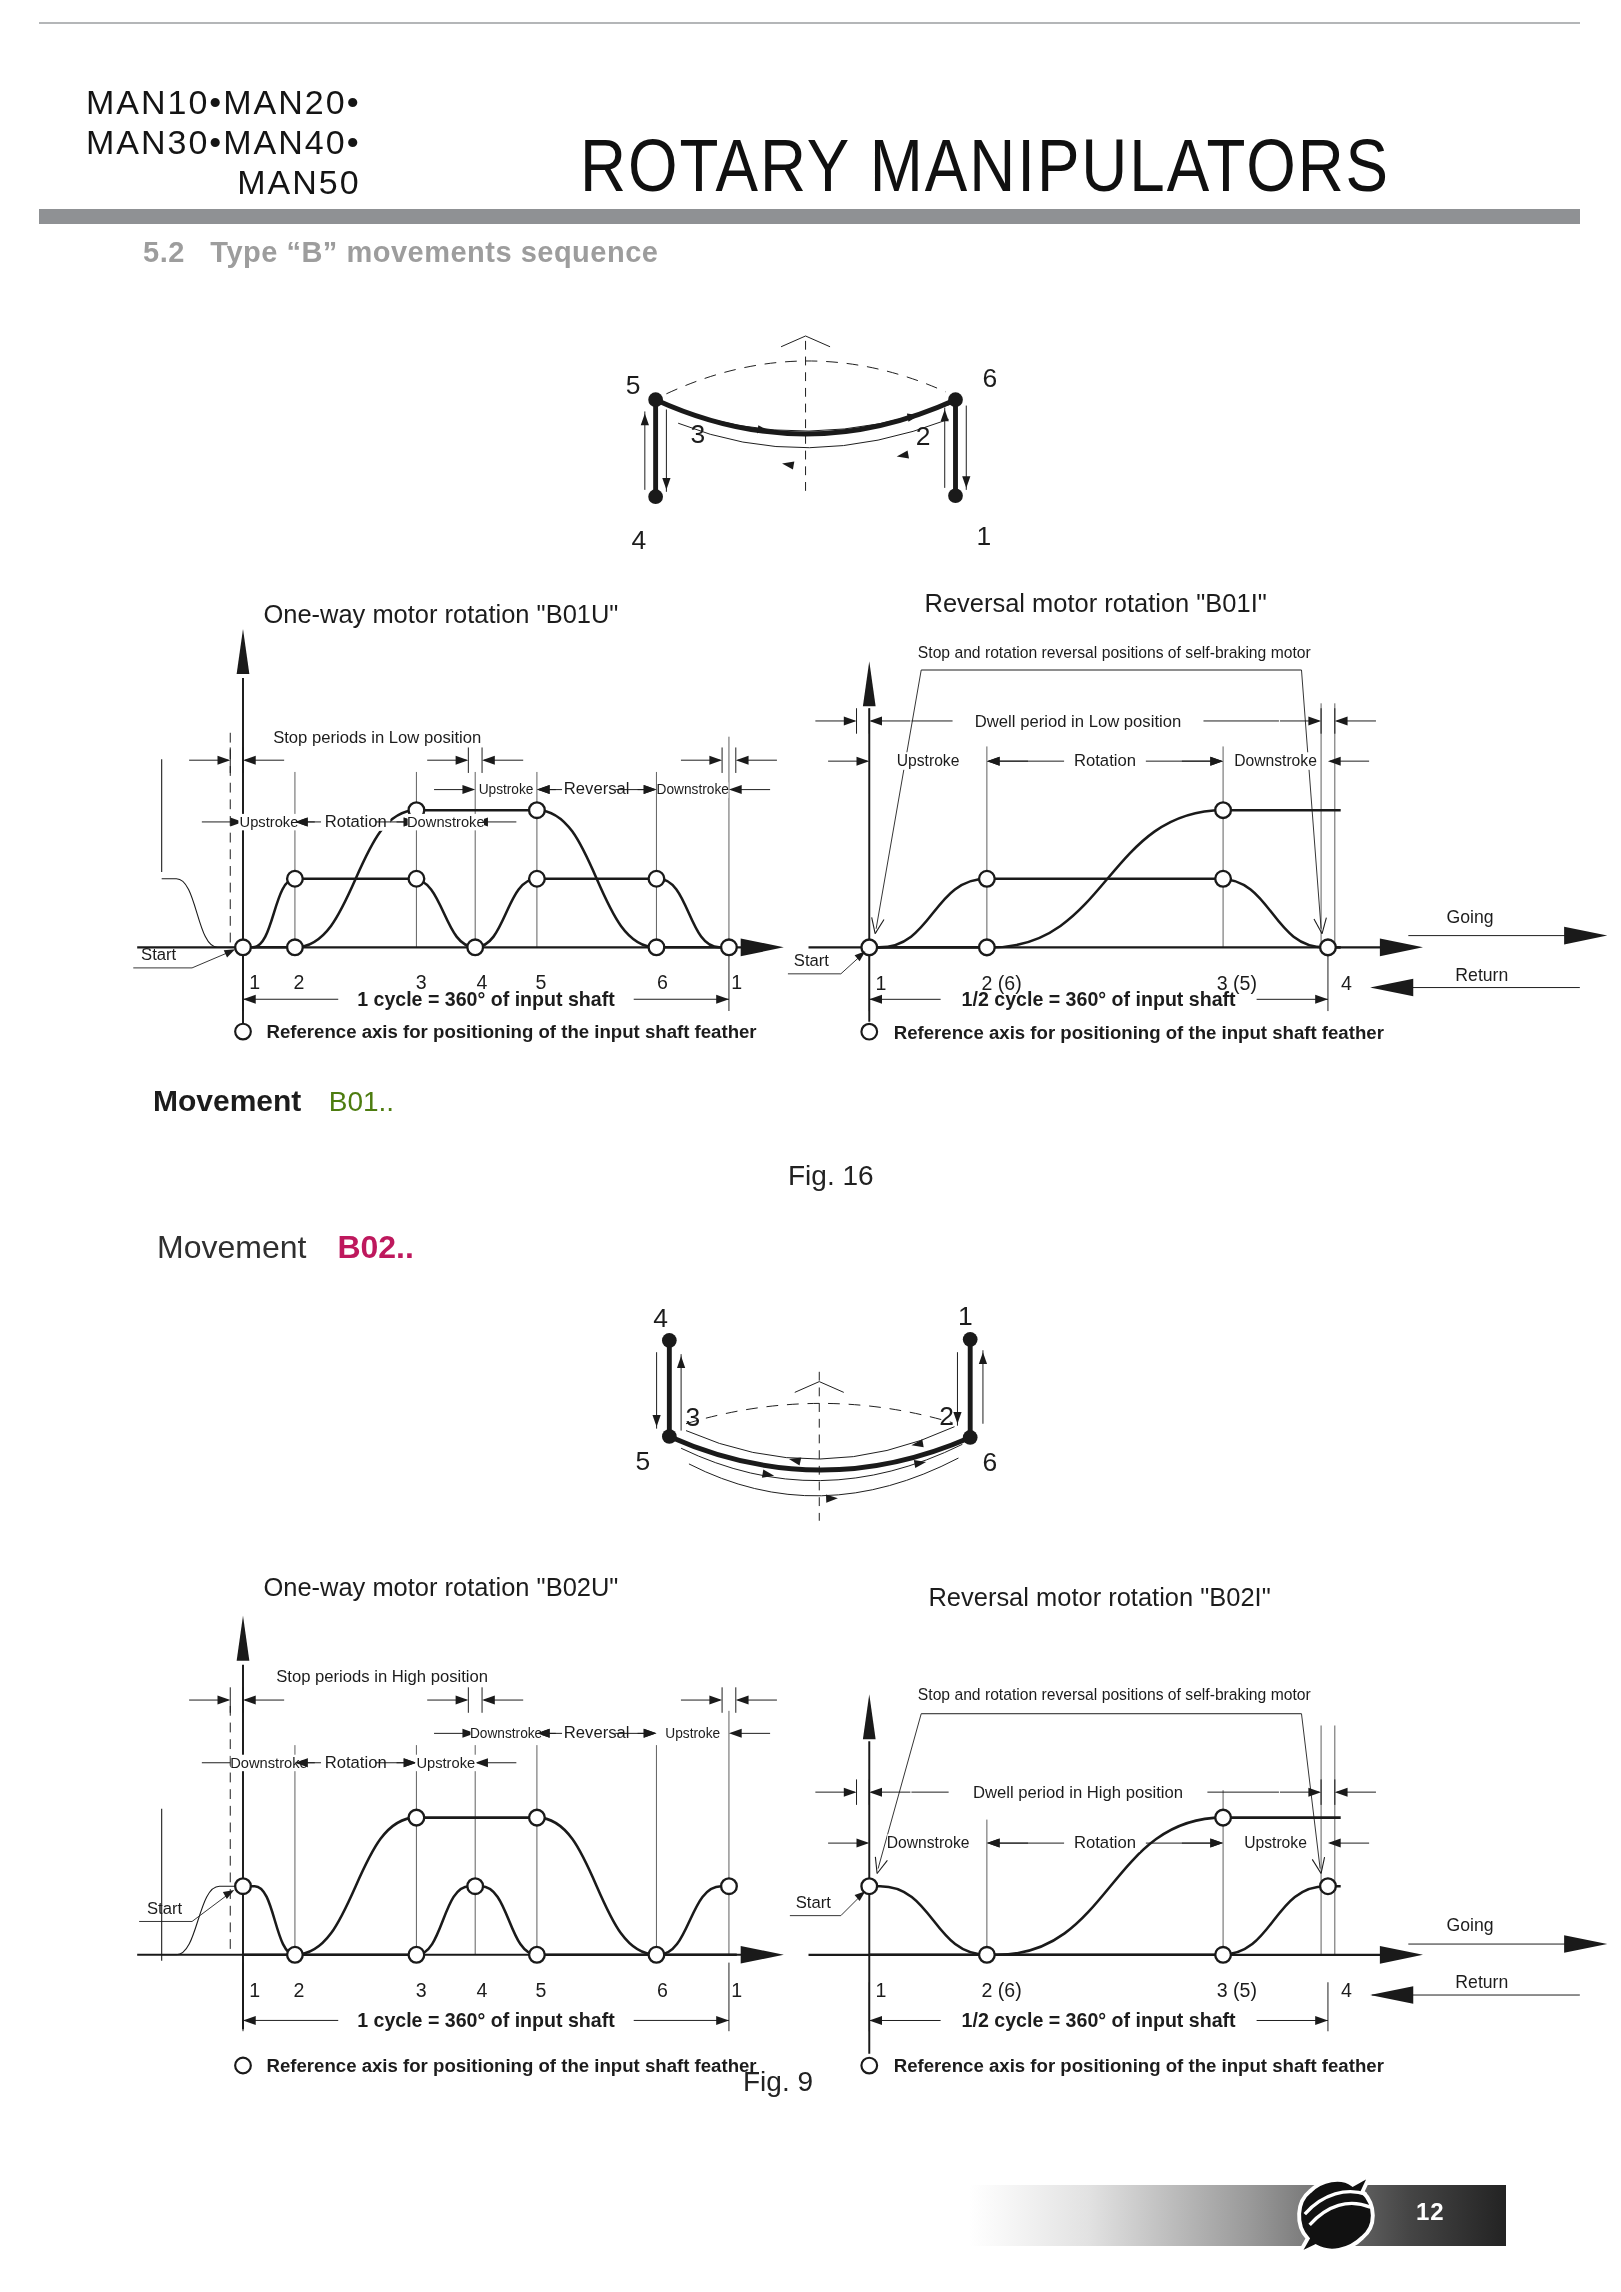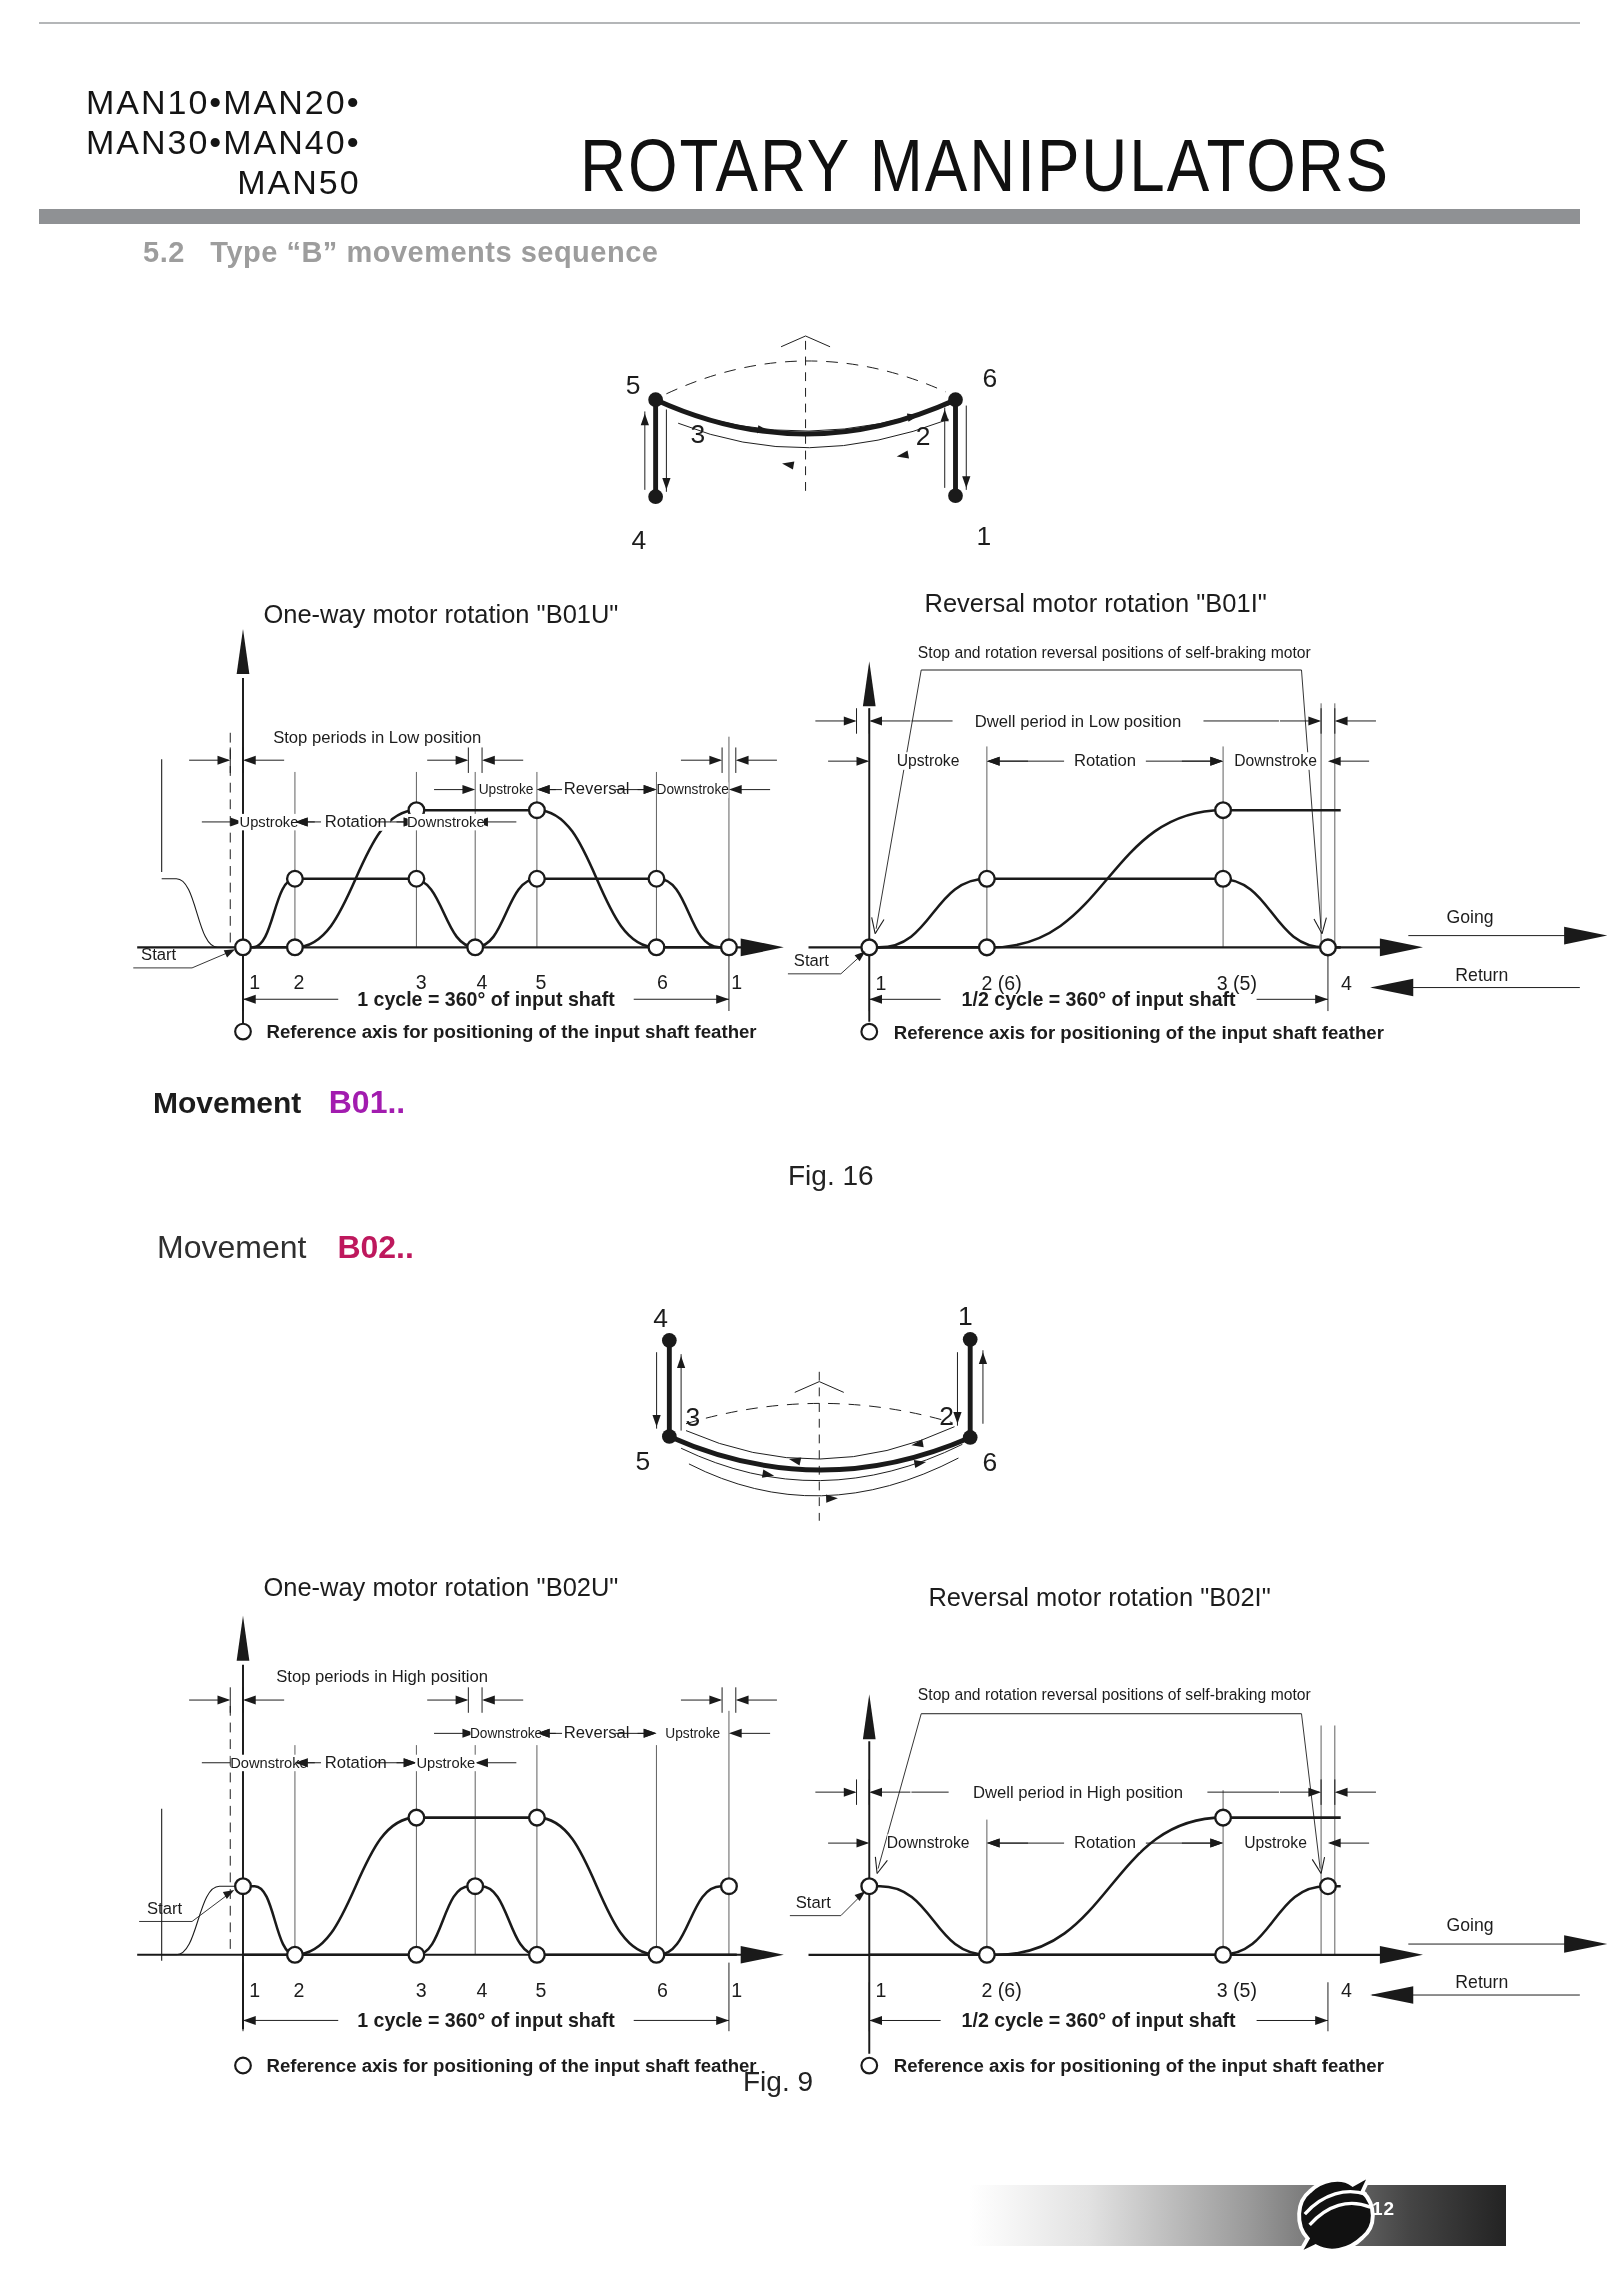--- a/index.html
+++ b/index.html
@@ -9,30 +9,30 @@
   #top-rule{left:39px;top:21.6px;width:1541px;height:2.9px;background:#b4b6b8;}
   #man-lines{left:86px;top:82px;font-size:34px;line-height:40px;letter-spacing:2px;color:#141414;}
   #doc-title{left:580px;top:123px;font-size:65px;letter-spacing:2px;color:#101010;
              transform:scale(0.98,1.14);transform-origin:left top;white-space:nowrap;}
   #header-bar{left:39px;top:209px;width:1541px;height:14.7px;background:#8f9194;}
   #section-heading{left:143px;top:236px;font-size:29px;font-weight:700;color:#9d9d9d;letter-spacing:0.5px;}
   #section-heading .num{margin-right:25.5px;}
   .movement{white-space:nowrap;}
   #movement-1{left:153px;top:1084px;}
   #movement-1 .mlabel{font-size:30px;font-weight:700;color:#1c1c1c;}
-  #movement-1 .mvalue{font-size:32px;font-weight:700;color:#a21caf;margin-left:27.4px;}
+  #movement-1 .mvalue{font-size:28px;font-weight:400;color:#4d7c0f;margin-left:27.4px;}
   #movement-2{left:157px;top:1229px;}
   #movement-2 .mlabel{font-size:32px;font-weight:400;color:#2f2f2f;}
   #movement-2 .mvalue{font-size:32px;font-weight:700;color:#be185d;margin-left:31px;}
   .figcap{font-size:28px;color:#222;}
   #fig16-caption{left:788px;top:1160px;}
   #fig17-caption{left:743px;top:2066px;}
   #footer-bar{left:970px;top:2185px;width:536px;height:61px;
       background:linear-gradient(90deg,#ffffff 0%,#e2e2e2 22%,#9a9a9a 52%,#454545 82%,#232323 100%);}
-  #page-number{left:1372px;top:2198px;font-size:19px;font-weight:700;color:#ffffff;letter-spacing:1px;}
+  #page-number{left:1416px;top:2198px;font-size:24px;font-weight:700;color:#ffffff;letter-spacing:1px;}
   #brand-logo{left:1292px;top:2168px;}
   svg text{font-family:"Liberation Sans",sans-serif;}
 </style>
 </head>
 <body>
 
 <div id="page">
   <div id="top-rule" class="abs"></div>
 
   <div id="man-lines" class="abs">

